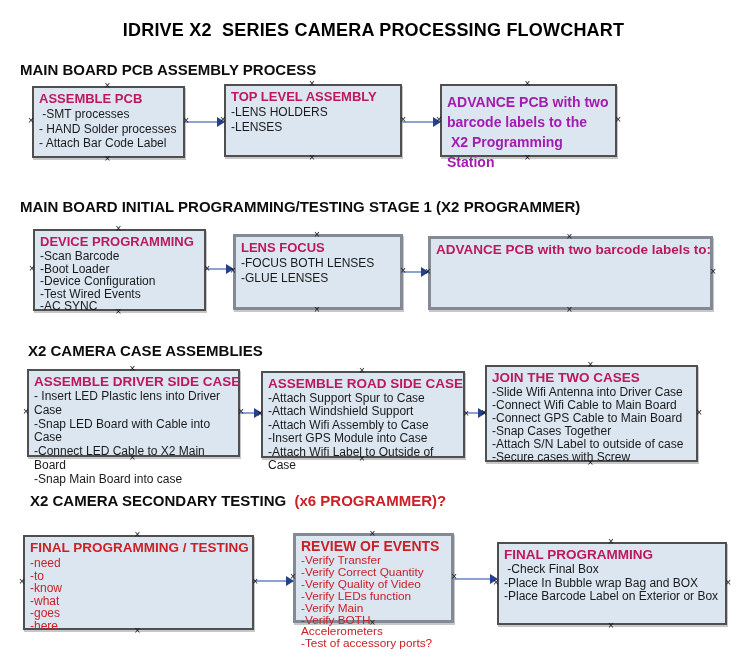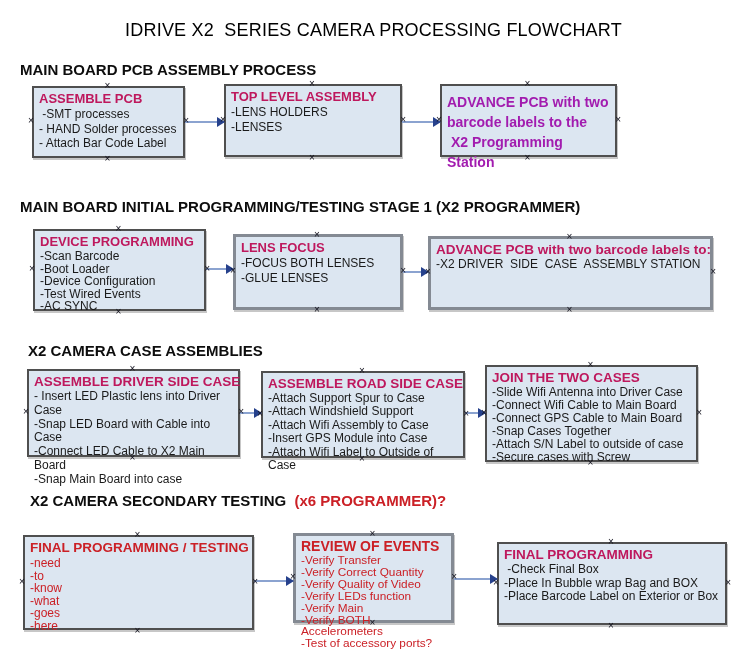--- a/index.html
+++ b/index.html
@@ -1,19 +1,19 @@
 <!DOCTYPE html>
 <html><head>
 <meta charset="utf-8">
 <style>
   html,body{margin:0;padding:0;background:#fff;}
   #canvas{position:relative;width:747px;height:662px;background:#ffffff;
           font-family:"Liberation Sans",sans-serif;color:#1a1a1a;overflow:hidden;}
   .page-title{position:absolute;left:0;right:0;top:20px;text-align:center;
-              font-size:18px;font-weight:normal;color:#000;white-space:pre;letter-spacing:.2px;}
+              font-size:18px;font-weight:bold;color:#000;white-space:pre;letter-spacing:.2px;}
   .sec-heading{position:absolute;font-size:15px;font-weight:bold;color:#0d0d0d;white-space:pre;}
   .sec-heading .red{color:#cb2026;}
   .box{position:absolute;background:#dce6f1;border:2px solid #4f4f4f;box-sizing:border-box;
        padding:2px 4px 0 5px;box-shadow:1px 2px 0 rgba(130,130,130,.45);overflow:visible;}
   .box.thick{border:3px solid #848a93;}
   .box-title{font-size:13px;font-weight:bold;color:#be185d;line-height:17px;white-space:pre;}
   .box-line{font-size:12px;line-height:13.5px;white-space:pre-wrap;}
   .box.red .box-title,.box.red .box-line{color:#cb2026;}
   .box.allbold .box-line{font-weight:bold;font-size:14px;line-height:20px;color:#a21caf;}
   .handle{position:absolute;font-size:10px;line-height:10px;color:#13131f;z-index:5;
@@ -121,23 +121,20 @@
         <div class="box-line">-GLUE LENSES</div>
       </div>
   <span class="handle h-t">×</span>
       <span class="handle h-b">×</span>
       <span class="handle h-l">×</span>
       <span class="handle h-r">×</span>
     </div>
 
   <div class="box thick" id="boxF" style="left:428px;top:236px;width:285px;height:74px">
     <div class="box-title">ADVANCE PCB with two barcode labels to:</div>
-    <div class="box-items">
-        <div class="box-line">-X2 DRIVER  SIDE  CASE  ASSEMBLY STATION</div>
-      </div>
   <span class="handle h-t">×</span>
       <span class="handle h-b">×</span>
       <span class="handle h-l">×</span>
       <span class="handle h-r">×</span>
     </div>
 
   <div class="arrow" style="left:206px;top:268px;width:27px">
     <span class="head"></span>
     </div>
   <div class="arrow" style="left:403px;top:271px;width:25px">

